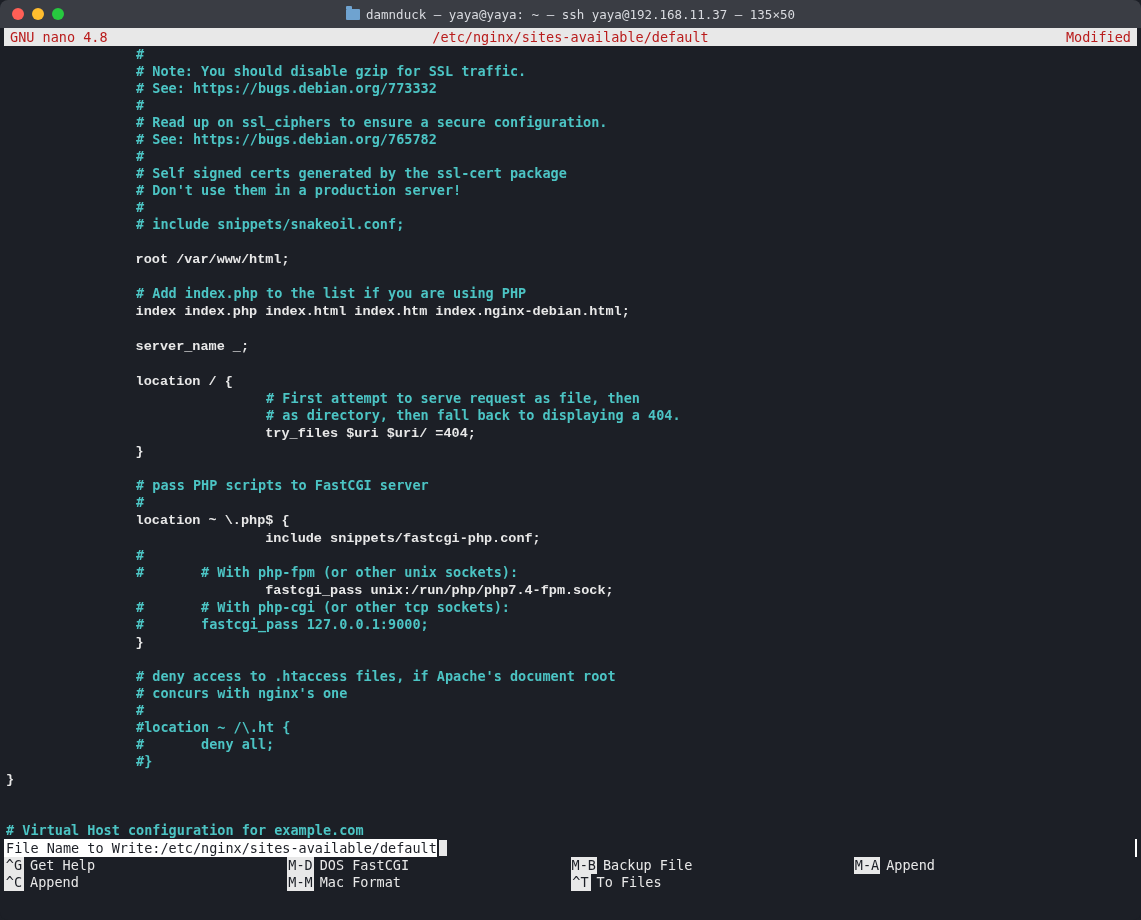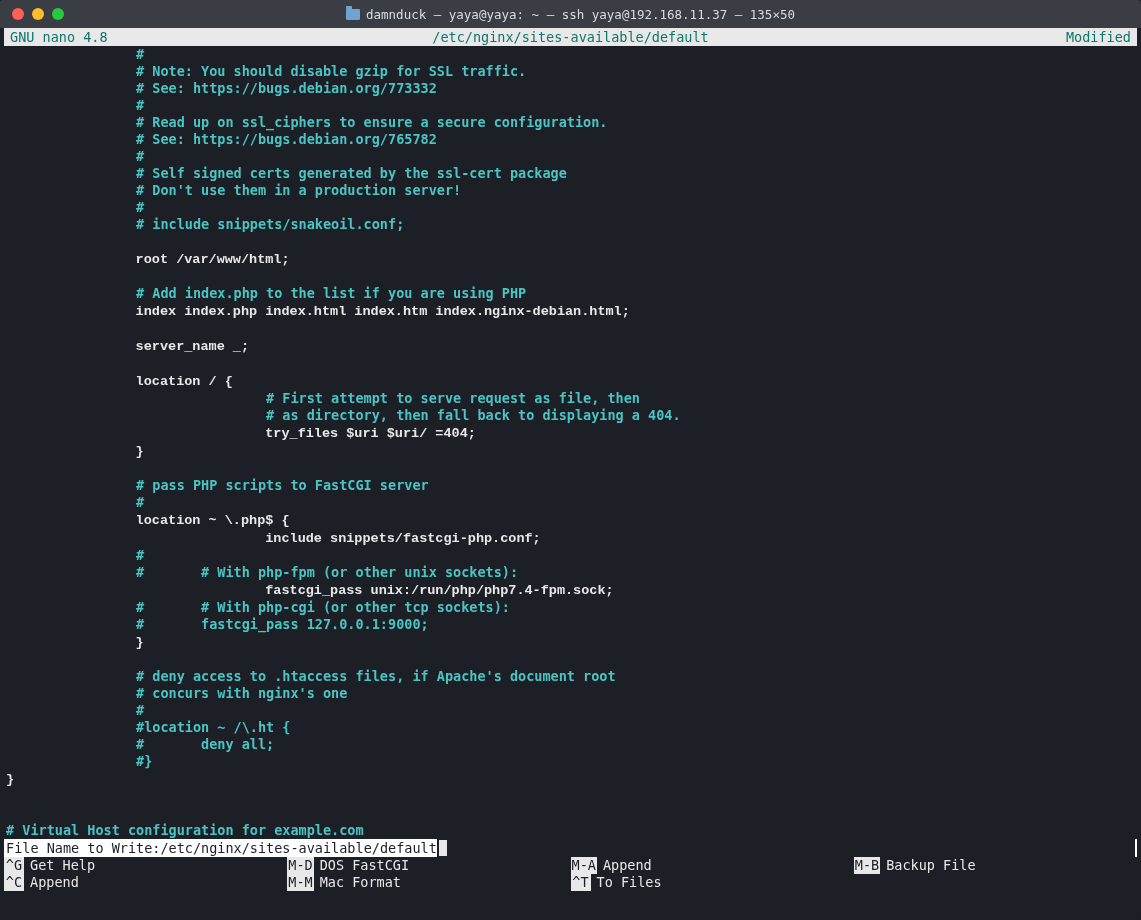--- a/index.html
+++ b/index.html
@@ -8,21 +8,21 @@
     height: 920px;
     background: #1c1f26;
     font-family: "Menlo", "Consolas", monospace;
     font-size: 13.5px;
     overflow: hidden;
   }
   .window {
     width: 1141px;
     height: 920px;
     background: #1c1f26;
-    border-radius: 3px;
+    border-radius: 8px;
     overflow: hidden;
     display: flex;
     flex-direction: column;
   }
   .titlebar {
     height: 28px;
     background: #3a3d44;
     display: flex;
     align-items: center;
     padding: 0 10px;
@@ -67,21 +67,21 @@
     flex: 1;
     background: #1c1f26;
     position: relative;
     padding: 0;
     color: #e8e8e8;
   }
   .header-bar {
     display: flex;
     justify-content: space-between;
     background: #e8e8e8;
-    color: #0f766e;
+    color: #b91c1c;
     padding: 0 6px;
     font-weight: normal;
     height: 18px;
     line-height: 18px;
     margin: 0 4px;
   }
   .header-center {
     position: absolute;
     left: 50%;
     transform: translateX(-50%);
@@ -171,28 +171,28 @@
     <div class="shortcuts" id="shortcuts">
         <div class="shortcut">
           <span class="key">^G</span>
           <span>Get Help</span>
         </div>
         <div class="shortcut">
           <span class="key">M-D</span>
           <span>DOS FastCGI</span>
         </div>
         <div class="shortcut">
+          <span class="key">M-B</span>
+          <span>Backup File</span>
+        </div>
+        <div class="shortcut">
           <span class="key">M-A</span>
           <span>Append</span>
         </div>
         <div class="shortcut">
-          <span class="key">M-B</span>
-          <span>Backup File</span>
-        </div>
-        <div class="shortcut">
           <span class="key">^C</span>
           <span>Append</span>
         </div>
         <div class="shortcut">
           <span class="key">M-M</span>
           <span>Mac Format</span>
         </div>
         <div class="shortcut">
           <span class="key">^T</span>
           <span>To Files</span>

